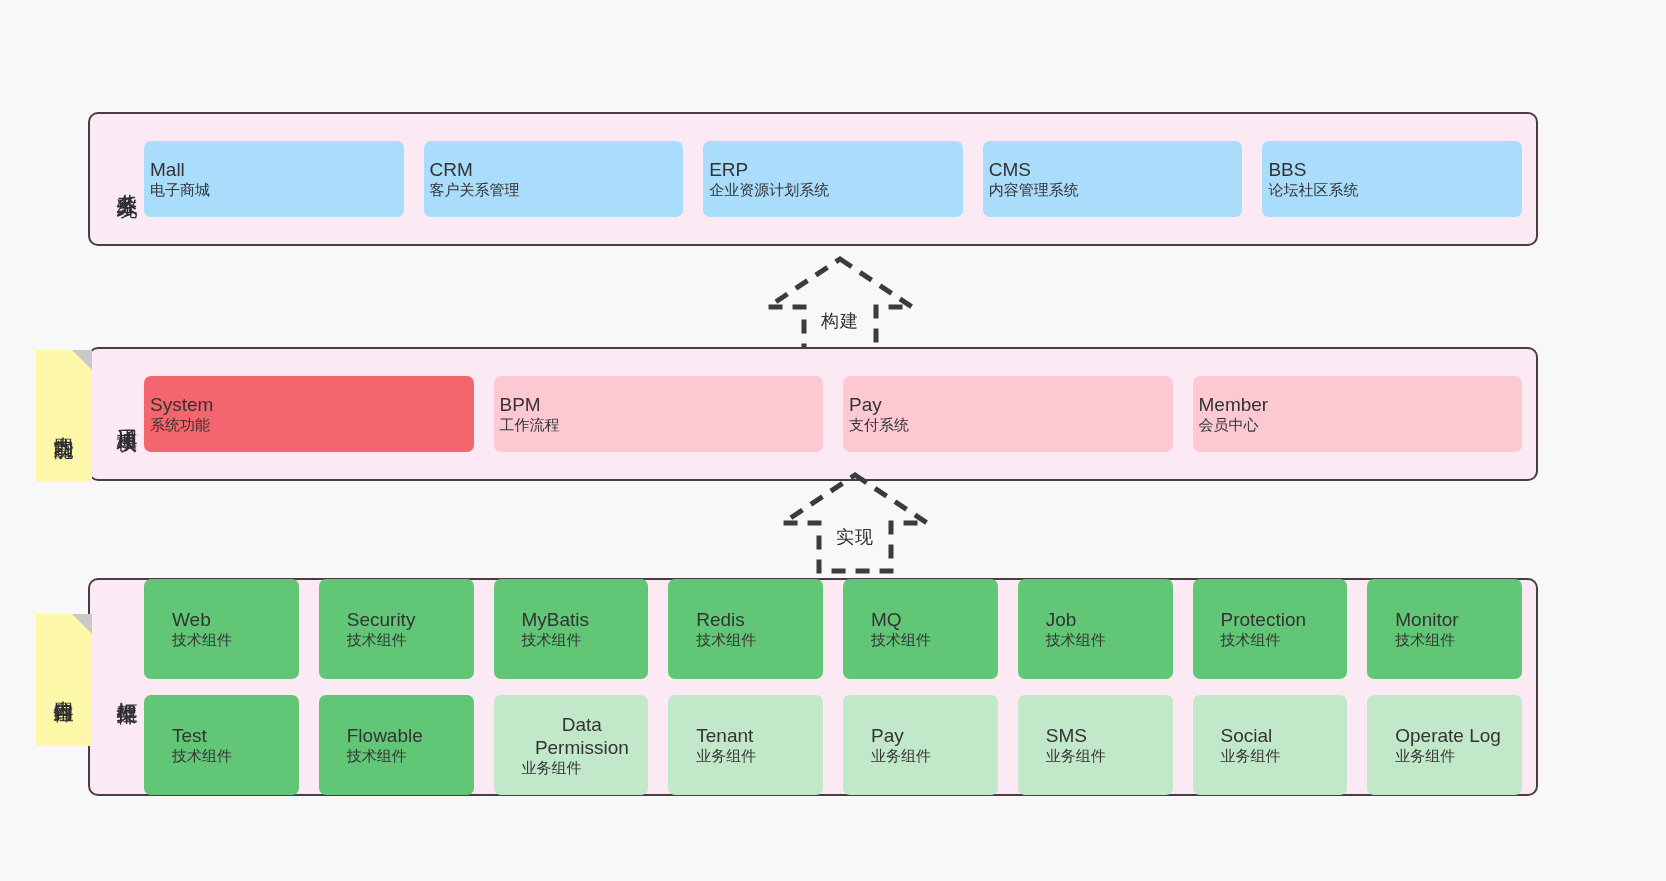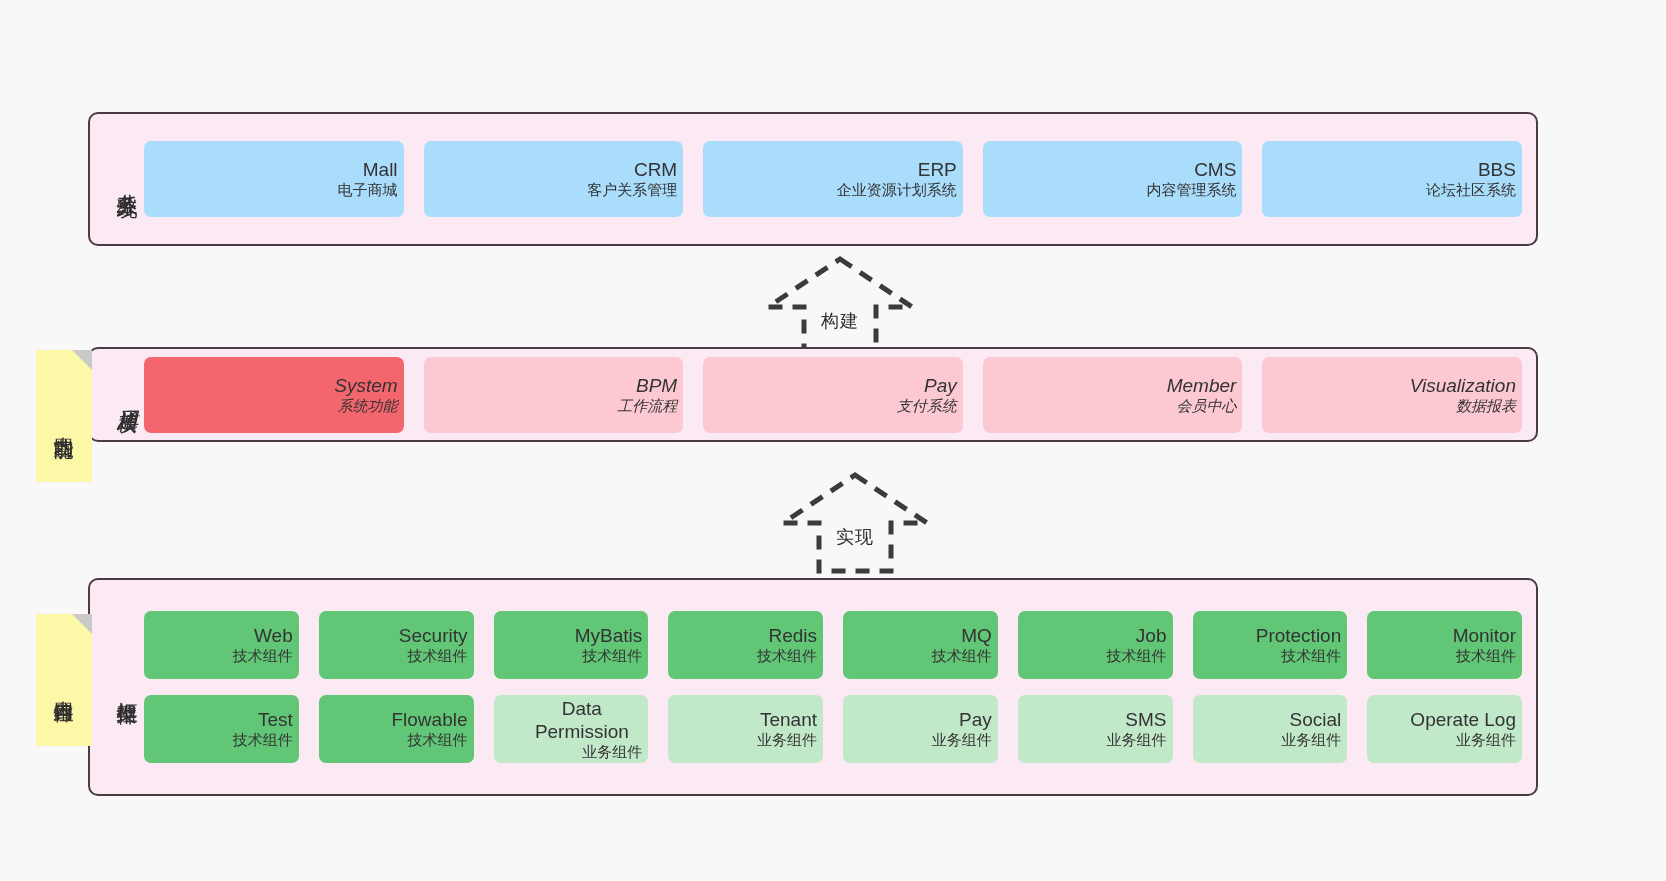--- a/index.html
+++ b/index.html
@@ -63,44 +63,44 @@
     gap: 20px;
     justify-content: space-between;
   }
 
   
   .node {
     flex: 1 1 0;
     border-radius: 7px;
     display: flex;
     flex-direction: column;
-    align-items: flex-end;
+    align-items: flex-start;
     justify-content: center;
     text-align: center;
     color: #333333;
     line-height: 1.22;
     box-sizing: border-box;
     padding: 4px 6px;
   }
   .node .t1 { font-size: 19px; }
   .node .t2 { font-size: 15px; }
 
   .n-blue   { background: #aadcfb; }
   .n-red    { background: #f4666e; }
   .n-pink   { background: #fcc9d3; }
   .n-green  { background: #61c777; }
   .n-lgreen { background: #c2e8ca; }
 
   
   #layer-business { left: 88px;  top: 112px; width: 1450px; height: 134px; }
-  #layer-common   { left: 88px;  top: 347px; width: 1450px; height: 95px; font-style: italic; }
+  #layer-common   { left: 88px;  top: 347px; width: 1450px; height: 134px; }
   #layer-frame    { left: 88px;  top: 578px; width: 1450px; height: 218px; }
 
   #layer-business .node, #layer-common .node { height: 76px; }
-  #layer-frame .node { height: 68px; padding-left: 28px; }
+  #layer-frame .node { height: 100px; padding-left: 28px; }
 
   
   .note {
     position: absolute;
     width: 56px;
     background: #fcf8a8;
     color: #2f2f2f;
     font-size: 20px;
     letter-spacing: 1px;
     line-height: 1.1;
@@ -198,24 +198,20 @@
           <span class="t2">工作流程</span>
         </div>
         <div class="node n-pink">
           <span class="t1">Pay</span>
           <span class="t2">支付系统</span>
         </div>
         <div class="node n-pink">
           <span class="t1">Member</span>
           <span class="t2">会员中心</span>
         </div>
-        <div class="node n-pink">
-          <span class="t1">Visualization</span>
-          <span class="t2">数据报表</span>
-        </div>
       </div>
     </div>
   </div>
 
   <div class="arrow-wrap" id="arrow-impl">
     <svg width="160" height="104" viewBox="0 0 160 104">
       <path d="M 80 4 L 152 52 L 116 52 L 116 100 L 44 100 L 44 52 L 8 52 Z" fill="none" stroke="#3b3b3b" stroke-width="5" stroke-dasharray="14 10" stroke-linecap="butt" stroke-linejoin="miter"></path>
     </svg>
     <div class="arrow-label">实现</div>
   </div>

